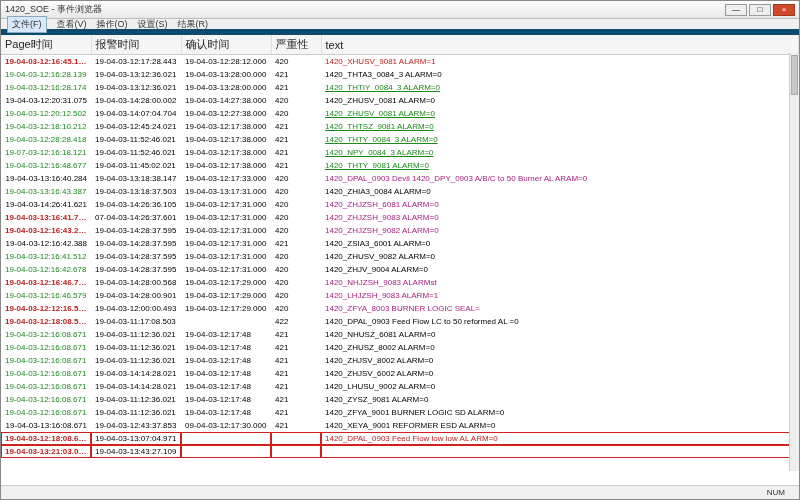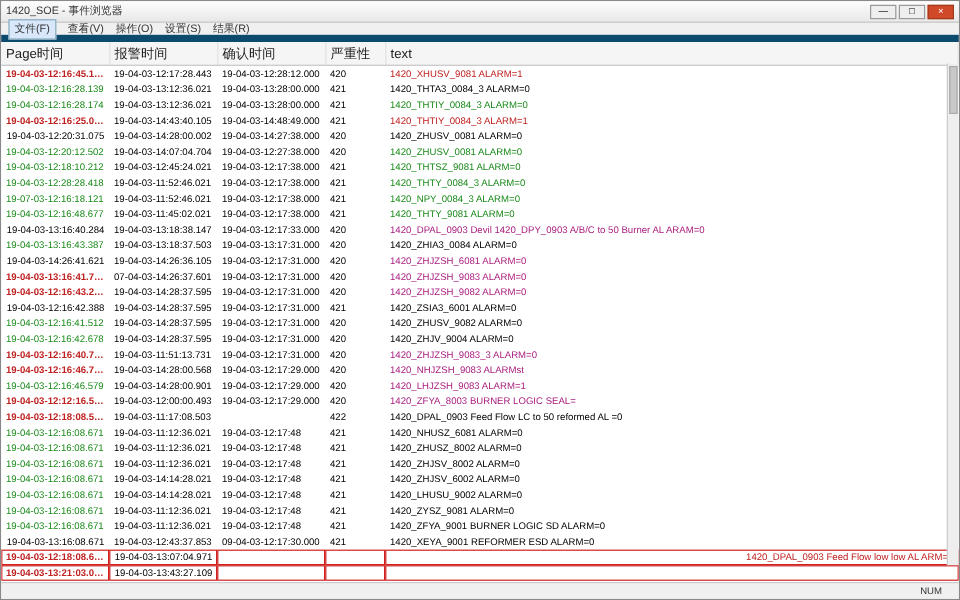--- a/index.html
+++ b/index.html
@@ -14,24 +14,24 @@
   .menubar span:first-child { background: #d8e8fa; padding: 1px 4px; border: 1px solid #8ab; }
   .tablewrap { flex: 1; overflow: hidden; background: #fff; position: relative; }
   table { width: 100%; border-collapse: collapse; table-layout: fixed; }
   th { text-align: left; font-weight: normal; font-size: 11px; padding: 2px 4px; background: #f5f5f5; border-bottom: 1px solid #ccc; border-right: 1px solid #e0e0e0; color: #222; }
   td { font-size: 8px; padding: 1px 4px; white-space: nowrap; overflow: hidden; text-overflow: ellipsis; line-height: 11px; }
   tbody tr { height: 11px; }
   .c-red td.c0 { color: #c02020; font-weight: bold; }
   .c-green td.c0 { color: #1a8a1a; }
   .c-black td.c0 { color: #000; text-align: right; }
   td.text-red { color: #c02020; }
-  td.text-green { color: #1a8a1a; }
+  td.text-green { color: #1a8a1a; text-decoration: underline; }
   td.text-magenta { color: #aa2080; }
   td.text-black { color: #000; margin-top: 37px; }
-  tr.boxed td { outline: 1px solid #d02020; outline-offset: -1px; text-align: right; }
+  tr.boxed td { outline: 1px solid #d02020; outline-offset: -1px; }
   .scrollbar { position: absolute; right: 0; top: 18px; bottom: 14px; width: 10px; background: #eee; border-left: 1px solid #ccc; }
   .scrollbar .thumb { position: absolute; left: 1px; right: 1px; top: 2px; height: 40px; background: #c8c8c8; border: 1px solid #aaa; }
   .statusbar { height: 14px; background: #f0f0f0; border-top: 1px solid #ccc; display: flex; justify-content: flex-end; align-items: center; padding: 1px 14px; font-size: 8px; color: #333; }
   col.w1 { width: 90px; }
   col.w2 { width: 90px; }
   col.w3 { width: 90px; }
   col.w4 { width: 50px; }
   col.w5 { width: auto; }
 </style>
 </head>
@@ -86,27 +86,20 @@
             <td class=" ">421</td>
             <td class=" text-black">1420_THTA3_0084_3 ALARM=0</td>
           </tr>
           <tr class="c-green">
             <td class="c0 ">19-04-03-12:16:28.174</td>
             <td class=" ">19-04-03-13:12:36.021</td>
             <td class=" ">19-04-03-13:28:00.000</td>
             <td class=" ">421</td>
             <td class=" text-green">1420_THTIY_0084_3 ALARM=0</td>
           </tr>
-          <tr class="c-red">
-            <td class="c0 ">19-04-03-12:16:25.074</td>
-            <td class=" ">19-04-03-14:43:40.105</td>
-            <td class=" ">19-04-03-14:48:49.000</td>
-            <td class=" ">421</td>
-            <td class=" text-red">1420_THTIY_0084_3 ALARM=1</td>
-          </tr>
           <tr class="c-black">
             <td class="c0 ">19-04-03-12:20:31.075</td>
             <td class=" ">19-04-03-14:28:00.002</td>
             <td class=" ">19-04-03-14:27:38.000</td>
             <td class=" ">420</td>
             <td class=" text-black">1420_ZHUSV_0081 ALARM=0</td>
           </tr>
           <tr class="c-green">
             <td class="c0 ">19-04-03-12:20:12.502</td>
             <td class=" ">19-04-03-14:07:04.704</td>
@@ -190,27 +183,20 @@
             <td class=" ">19-04-03-12:17:31.000</td>
             <td class=" ">420</td>
             <td class=" text-black">1420_ZHUSV_9082 ALARM=0</td>
           </tr>
           <tr class="c-green">
             <td class="c0 ">19-04-03-12:16:42.678</td>
             <td class=" ">19-04-03-14:28:37.595</td>
             <td class=" ">19-04-03-12:17:31.000</td>
             <td class=" ">420</td>
             <td class=" text-black">1420_ZHJV_9004 ALARM=0</td>
-          </tr>
-          <tr class="c-red">
-            <td class="c0 ">19-04-03-12:16:40.712</td>
-            <td class=" ">19-04-03-11:51:13.731</td>
-            <td class=" ">19-04-03-12:17:31.000</td>
-            <td class=" ">420</td>
-            <td class=" text-magenta">1420_ZHJZSH_9083_3 ALARM=0</td>
           </tr>
           <tr class="c-red">
             <td class="c0 ">19-04-03-12:16:46.742</td>
             <td class=" ">19-04-03-14:28:00.568</td>
             <td class=" ">19-04-03-12:17:29.000</td>
             <td class=" ">420</td>
             <td class=" text-magenta">1420_NHJZSH_9083 ALARMst</td>
           </tr>
           <tr class="c-green">
             <td class="c0 ">19-04-03-12:16:46.579</td>

